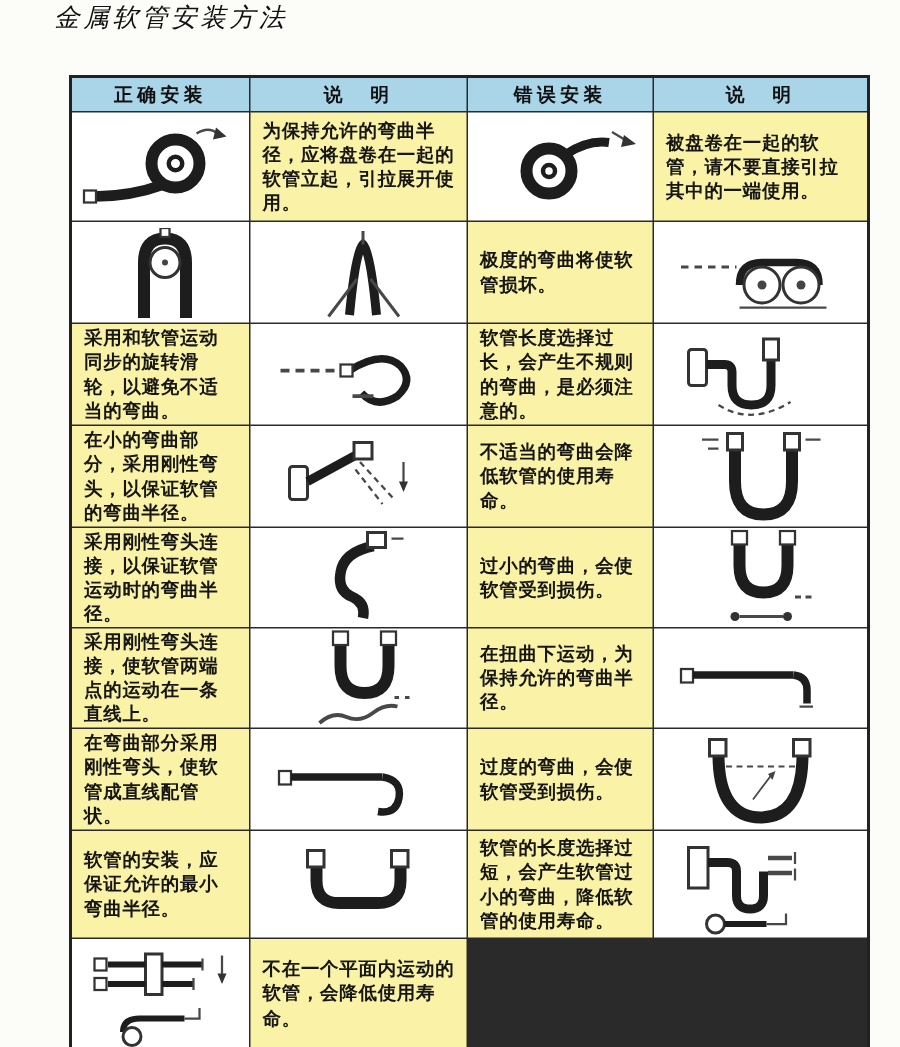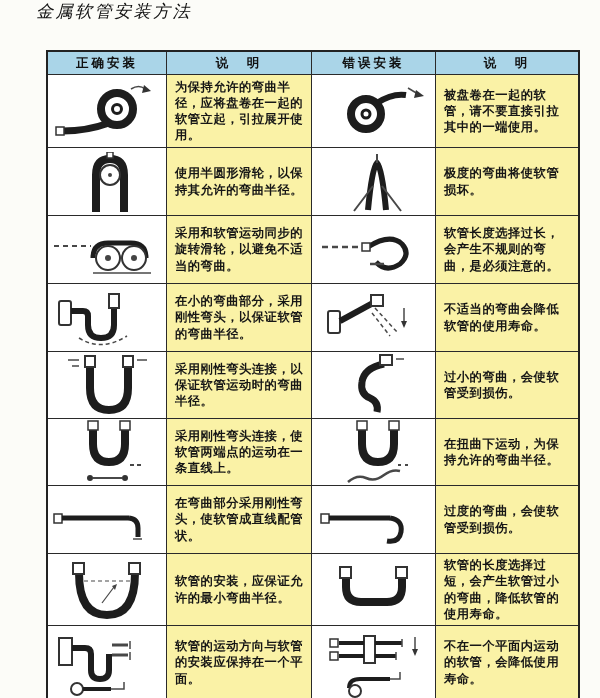--- a/index.html
+++ b/index.html
@@ -86,23 +86,20 @@
     </div>
 
   <div class="img">
     <svg width="96" height="60" viewBox="0 0 96 60">
       <path class="ln" d="M37 60 V23 Q37 7 51 7 Q65 7 65 23 V60" stroke-width="8"></path>
       <rect class="ft" x="48" y="0" width="6" height="6" stroke-width="1.5"></rect>
       <circle class="ft" cx="51" cy="23" r="10" stroke-width="2"></circle>
       <circle cx="51" cy="23" r="2" fill="#444"></circle>
     </svg>
   </div>
-  <div class="desc">
-      <span>使用半圆形滑轮，以保持其允许的弯曲半径。</span>
-    </div>
   <div class="img">
     <svg width="96" height="60" viewBox="0 0 96 60">
       <path class="ln" d="M42 58 Q46 16 51 11 Q56 16 60 58" stroke-width="6"></path>
       <path class="tn" d="M51 11 V2" stroke-width="2"></path>
       <path class="tn" d="M47 34 L28 59 M56 34 L75 59" stroke-width="2"></path>
     </svg>
   </div>
   <div class="desc">
       <span>极度的弯曲将使软管损坏。</span>
     </div>
@@ -258,23 +255,20 @@
     <svg width="112" height="70" viewBox="0 0 112 70">
       <rect class="ft" x="8" y="10" width="13" height="27" stroke-width="2"></rect>
       <path class="ln" d="M21 20 h13 q6 0 6 6 v16 q0 9 9 9 q9 0 9 -9 V26" stroke-width="6"></path>
       <path class="tn" d="M61 17 h16 M61 27 h16" stroke-width="3"></path>
       <path class="tn" d="M79 13 v8 M79 24 v8" stroke-width="1.5"></path>
       <circle class="ft" cx="26" cy="61" r="6" stroke-width="2"></circle>
       <path class="ln" d="M32 61 h28" stroke-width="4"></path>
       <path class="tn" d="M60 61 h13 v-7" stroke-width="1.5"></path>
     </svg>
   </div>
-  <div class="desc">
-      <span>软管的运动方向与软管的安装应保持在一个平面。</span>
-    </div>
   <div class="img">
     <svg width="112" height="70" viewBox="0 0 112 70">
       <rect class="ft" x="46" y="8" width="11" height="27" stroke-width="2"></rect>
       <path class="ln" d="M21 15 H46 M21 28 H46" stroke-width="4"></path>
       <rect class="ft" x="12" y="11" width="8" height="8" stroke-width="1.5"></rect>
       <rect class="ft" x="12" y="24" width="8" height="8" stroke-width="1.5"></rect>
       <path class="ln" d="M57 15 h27 M57 28 h21" stroke-width="4"></path>
       <path class="tn" d="M84 11 v8 M78 24 v8" stroke-width="1.5"></path>
       <path class="tn" d="M97 9 v13" stroke-width="1.5"></path>
       <polygon points="94,21 100,21 97,28" fill="#333"></polygon>

